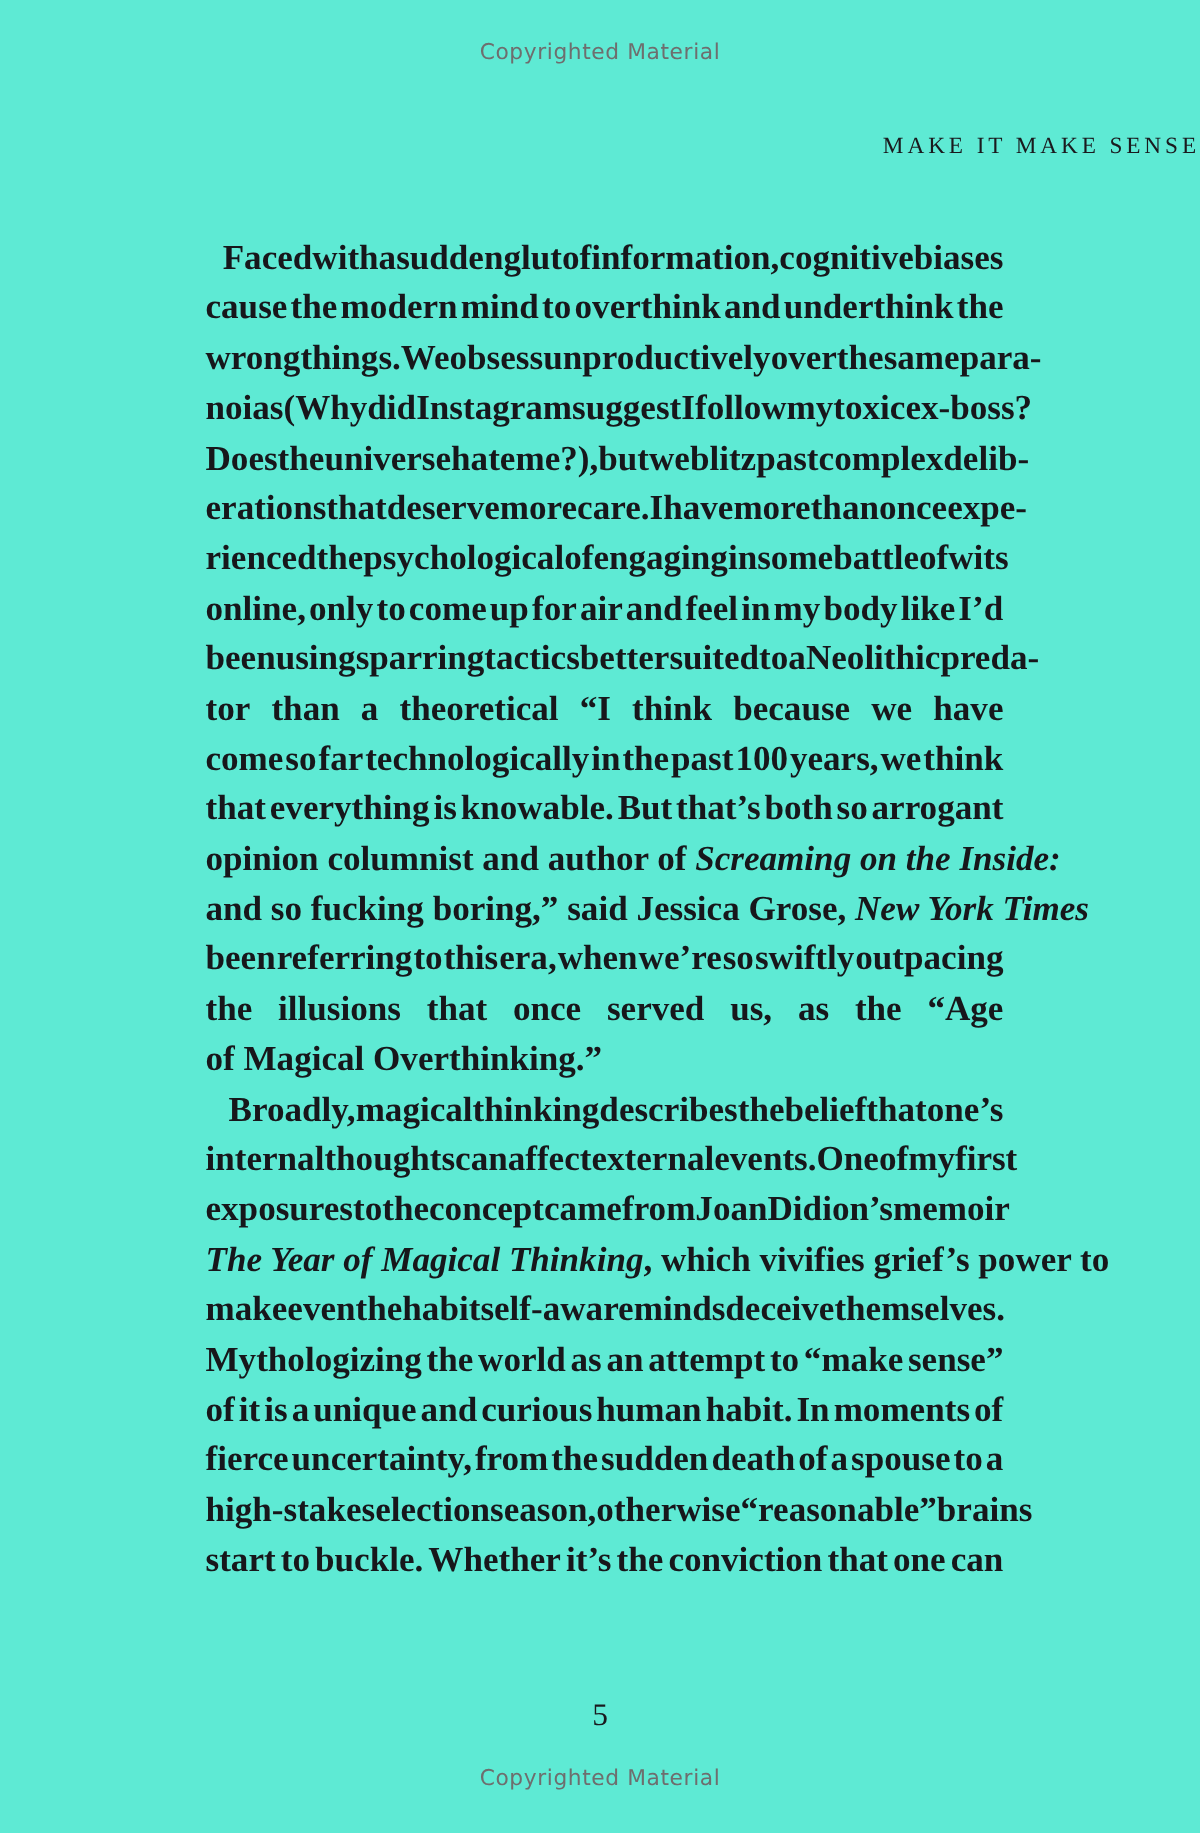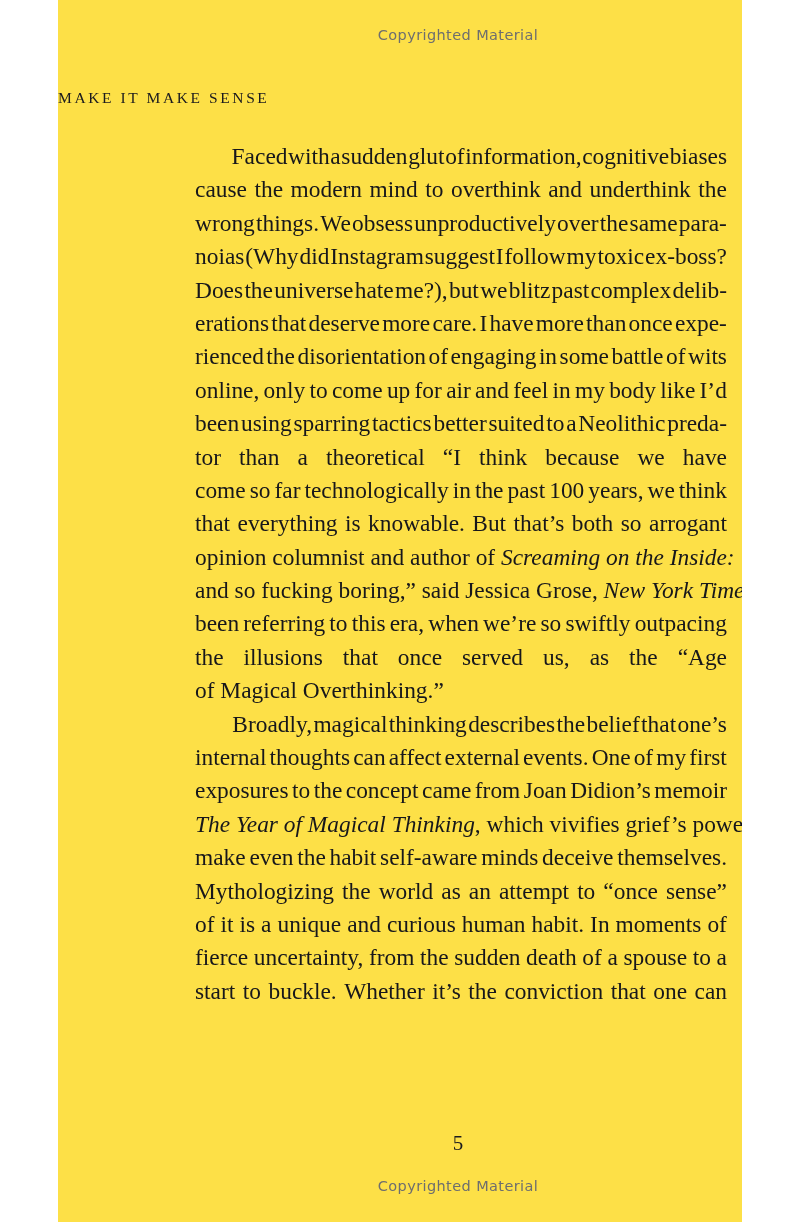--- a/index.html
+++ b/index.html
@@ -4,24 +4,24 @@
 <title>Book Page</title>
 <style>
   html, body {
     margin: 0;
     padding: 0;
     background: #ffffff;
   }
 
   .page {
     position: relative;
-    width: 684px;
+    width: 800px;
     height: 1222px;
     margin: 0 auto;
-    background: #fde047;
+    background: #5eead4;
     overflow: hidden;
     font-family: "Liberation Serif", "DejaVu Serif", serif;
     color: #16161a;
   }
 
   
   .watermark {
     position: absolute;
     left: 0;
     width: 800px;
@@ -35,35 +35,36 @@
   }
   .watermark-top { top: 27px; }
   .watermark-bottom { top: 1178px; }
 
   
   .running-head {
     position: absolute;
     left: 0;
     top: 89px;
     width: 800px;
-    text-align: left;
+    text-align: right;
     font-family: "Liberation Serif", "DejaVu Serif", serif;
     font-size: 15.5px;
     letter-spacing: 2.6px;
     color: #1a1a1e;
     text-transform: uppercase;
     white-space: nowrap;
   }
 
   
   .textblock {
     position: absolute;
     left: 137px;
-    top: 140px;
+    top: 156px;
     width: 532px;
+    font-weight: bold;
   }
 
   .para {
     margin: 0;
     font-size: 23.4px;
     line-height: 33.4px;
     color: #17171b;
     text-align: justify;
   }
 
@@ -111,41 +112,42 @@
 
   <div class="textblock">
     <div id="paragraphs">
         <p class="para">
           <span class="line just"><span class="indent"></span><span class="w">Faced</span><span class="w">with</span><span class="w">a</span><span class="w">sudden</span><span class="w">glut</span><span class="w">of</span><span class="w">information,</span><span class="w">cognitive</span><span class="w">biases</span></span>
           <span class="line just"><span class="w">cause</span><span class="w">the</span><span class="w">modern</span><span class="w">mind</span><span class="w">to</span><span class="w">overthink</span><span class="w">and</span><span class="w">underthink</span><span class="w">the</span></span>
           <span class="line just"><span class="w">wrong</span><span class="w">things.</span><span class="w">We</span><span class="w">obsess</span><span class="w">unproductively</span><span class="w">over</span><span class="w">the</span><span class="w">same</span><span class="w">para-</span></span>
           <span class="line just"><span class="w">noias</span><span class="w">(Why</span><span class="w">did</span><span class="w">Instagram</span><span class="w">suggest</span><span class="w">I</span><span class="w">follow</span><span class="w">my</span><span class="w">toxic</span><span class="w">ex-boss?</span></span>
           <span class="line just"><span class="w">Does</span><span class="w">the</span><span class="w">universe</span><span class="w">hate</span><span class="w">me?),</span><span class="w">but</span><span class="w">we</span><span class="w">blitz</span><span class="w">past</span><span class="w">complex</span><span class="w">delib-</span></span>
           <span class="line just"><span class="w">erations</span><span class="w">that</span><span class="w">deserve</span><span class="w">more</span><span class="w">care.</span><span class="w">I</span><span class="w">have</span><span class="w">more</span><span class="w">than</span><span class="w">once</span><span class="w">expe-</span></span>
-          <span class="line just"><span class="w">rienced</span><span class="w">the</span><span class="w">disorientation</span><span class="w">of</span><span class="w">engaging</span><span class="w">in</span><span class="w">some</span><span class="w">battle</span><span class="w">of</span><span class="w">wits</span></span>
+          <span class="line just"><span class="w">rienced</span><span class="w">the</span><span class="w">psychological</span><span class="w">of</span><span class="w">engaging</span><span class="w">in</span><span class="w">some</span><span class="w">battle</span><span class="w">of</span><span class="w">wits</span></span>
           <span class="line just"><span class="w">online,</span><span class="w">only</span><span class="w">to</span><span class="w">come</span><span class="w">up</span><span class="w">for</span><span class="w">air</span><span class="w">and</span><span class="w">feel</span><span class="w">in</span><span class="w">my</span><span class="w">body</span><span class="w">like</span><span class="w">I’d</span></span>
           <span class="line just"><span class="w">been</span><span class="w">using</span><span class="w">sparring</span><span class="w">tactics</span><span class="w">better</span><span class="w">suited</span><span class="w">to</span><span class="w">a</span><span class="w">Neolithic</span><span class="w">preda-</span></span>
           <span class="line just"><span class="w">tor</span><span class="w">than</span><span class="w">a</span><span class="w">theoretical</span><span class="w">“I</span><span class="w">think</span><span class="w">because</span><span class="w">we</span><span class="w">have</span></span>
           <span class="line just"><span class="w">come</span><span class="w">so</span><span class="w">far</span><span class="w">technologically</span><span class="w">in</span><span class="w">the</span><span class="w">past</span><span class="w">100</span><span class="w">years,</span><span class="w">we</span><span class="w">think</span></span>
           <span class="line just"><span class="w">that</span><span class="w">everything</span><span class="w">is</span><span class="w">knowable.</span><span class="w">But</span><span class="w">that’s</span><span class="w">both</span><span class="w">so</span><span class="w">arrogant</span></span>
           <span class="line last"><span>opinion columnist and author of </span><span class="it">Screaming on the Inside:</span></span>
           <span class="line last"><span>and so fucking boring,” said Jessica Grose, </span><span class="it">New York Times</span></span>
           <span class="line just"><span class="w">been</span><span class="w">referring</span><span class="w">to</span><span class="w">this</span><span class="w">era,</span><span class="w">when</span><span class="w">we’re</span><span class="w">so</span><span class="w">swiftly</span><span class="w">outpacing</span></span>
           <span class="line just"><span class="w">the</span><span class="w">illusions</span><span class="w">that</span><span class="w">once</span><span class="w">served</span><span class="w">us,</span><span class="w">as</span><span class="w">the</span><span class="w">“Age</span></span>
           <span class="line last"><span>of Magical Overthinking.”</span></span>
         </p>
         <p class="para">
           <span class="line just"><span class="indent"></span><span class="w">Broadly,</span><span class="w">magical</span><span class="w">thinking</span><span class="w">describes</span><span class="w">the</span><span class="w">belief</span><span class="w">that</span><span class="w">one’s</span></span>
           <span class="line just"><span class="w">internal</span><span class="w">thoughts</span><span class="w">can</span><span class="w">affect</span><span class="w">external</span><span class="w">events.</span><span class="w">One</span><span class="w">of</span><span class="w">my</span><span class="w">first</span></span>
           <span class="line just"><span class="w">exposures</span><span class="w">to</span><span class="w">the</span><span class="w">concept</span><span class="w">came</span><span class="w">from</span><span class="w">Joan</span><span class="w">Didion’s</span><span class="w">memoir</span></span>
           <span class="line last"><span class="it">The Year of Magical Thinking</span><span>, which vivifies grief’s power to</span></span>
           <span class="line just"><span class="w">make</span><span class="w">even</span><span class="w">the</span><span class="w">habit</span><span class="w">self-aware</span><span class="w">minds</span><span class="w">deceive</span><span class="w">themselves.</span></span>
-          <span class="line just"><span class="w">Mythologizing</span><span class="w">the</span><span class="w">world</span><span class="w">as</span><span class="w">an</span><span class="w">attempt</span><span class="w">to</span><span class="w">“once</span><span class="w">sense”</span></span>
+          <span class="line just"><span class="w">Mythologizing</span><span class="w">the</span><span class="w">world</span><span class="w">as</span><span class="w">an</span><span class="w">attempt</span><span class="w">to</span><span class="w">“make</span><span class="w">sense”</span></span>
           <span class="line just"><span class="w">of</span><span class="w">it</span><span class="w">is</span><span class="w">a</span><span class="w">unique</span><span class="w">and</span><span class="w">curious</span><span class="w">human</span><span class="w">habit.</span><span class="w">In</span><span class="w">moments</span><span class="w">of</span></span>
           <span class="line just"><span class="w">fierce</span><span class="w">uncertainty,</span><span class="w">from</span><span class="w">the</span><span class="w">sudden</span><span class="w">death</span><span class="w">of</span><span class="w">a</span><span class="w">spouse</span><span class="w">to</span><span class="w">a</span></span>
+          <span class="line just"><span class="w">high-stakes</span><span class="w">election</span><span class="w">season,</span><span class="w">otherwise</span><span class="w">“reasonable”</span><span class="w">brains</span></span>
           <span class="line just"><span class="w">start</span><span class="w">to</span><span class="w">buckle.</span><span class="w">Whether</span><span class="w">it’s</span><span class="w">the</span><span class="w">conviction</span><span class="w">that</span><span class="w">one</span><span class="w">can</span></span>
         </p>
       </div>
   </div>
 
   <div class="folio">5</div>
 
   <div class="watermark watermark-bottom">Copyrighted Material</div>
 
 </div>

